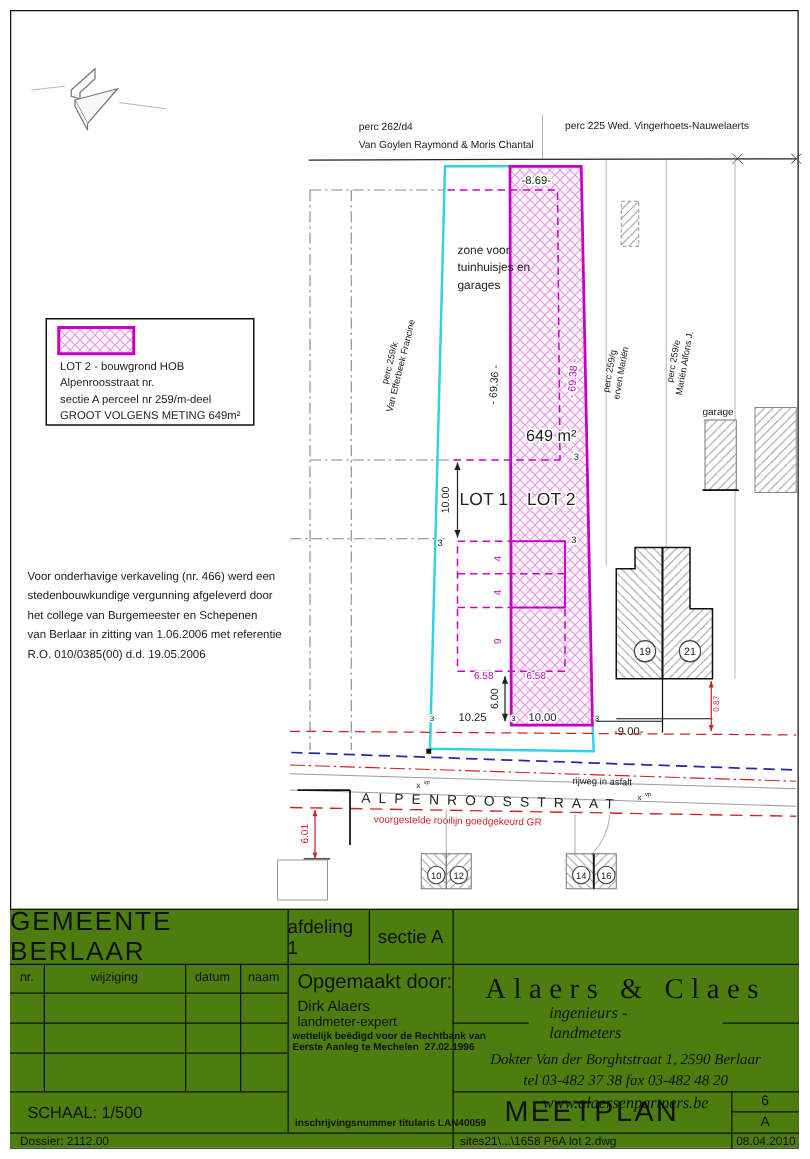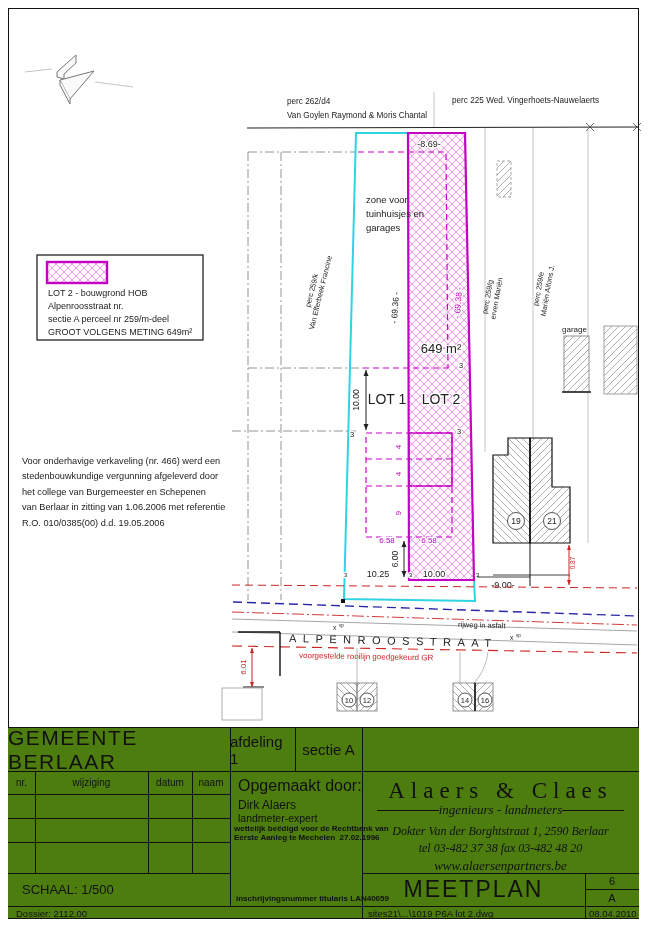--- a/index.html
+++ b/index.html
@@ -14,21 +14,21 @@
   .tb{position:absolute;left:8px;top:727px;width:631px;height:191px;border-top:1.6px solid #111;box-sizing:border-box;background:#4d7c0f;}
   .tb .hl,.tb .vl{position:absolute;background:#111;}
   .cell{position:absolute;display:flex;align-items:center;justify-content:center;color:#111;}
   .txt{position:absolute;color:#111;white-space:pre;}
   .gemeente{font-size:21px;letter-spacing:1.5px;}
   .afd{font-size:15px;}
   .project{font-size:16px;line-height:19px;text-align:center;flex-direction:column;}
   .revhdr{font-size:10px;}
   .company{position:absolute;left:354px;top:44px;width:277px;height:101px;display:flex;flex-direction:column;align-items:center;font-family:"Liberation Serif",serif;color:#111;}
   .cname{font-size:23px;letter-spacing:6px;margin-top:6px;}
-  .csub{display:flex;align-items:center;gap:0;font-style:italic;font-size:13px;margin-top:-2px;}
+  .csub{display:flex;align-items:center;gap:16px;font-style:italic;font-size:13px;margin-top:-2px;}
   .csub .rule{width:62px;height:1px;background:#111;}
   .caddr{font-style:italic;font-size:12px;margin-top:6px;}
   .cphone{font-style:italic;font-size:12px;margin-top:2px;}
   .cweb{font-style:italic;font-size:13px;margin-top:2px;}
   .meetplan{font-size:23px;letter-spacing:2px;}
   .bold8{font-size:8px;font-weight:700;}
 </style>
 </head>
 <body>
 
@@ -295,16 +295,16 @@
       <div class="cphone">tel 03-482 37 38    fax 03-482 48 20</div>
       <div class="cweb">www.alaersenpartners.be</div>
     </div>
 
     <div class="cell" style="left:0;top:145px;width:222px;height:33px;justify-content:flex-start;padding-left:14px;font-size:13px;box-sizing:border-box">SCHAAL: 1/500</div>
     <div class="cell meetplan" style="left:354px;top:145px;width:223px;height:33px">MEETPLAN</div>
     <div class="cell" style="left:577px;top:145px;width:54px;height:16px;font-size:11px">6</div>
     <div class="cell" style="left:577px;top:161px;width:54px;height:17px;font-size:11px">A</div>
 
     <div class="txt" style="left:8px;top:180px;font-size:9.5px">Dossier: 2112.00</div>
-    <div class="txt" style="left:360px;top:180px;font-size:9.5px">sites21\...\1019 P6A lot 2.dwg</div>
+    <div class="txt" style="left:360px;top:180px;font-size:9.5px">sites21\...\1658 P6A lot 2.dwg</div>
     <div class="txt" style="left:581px;top:180px;font-size:9.5px">08.04.2010</div>
   </div>
 </div>
 
 </body></html>

